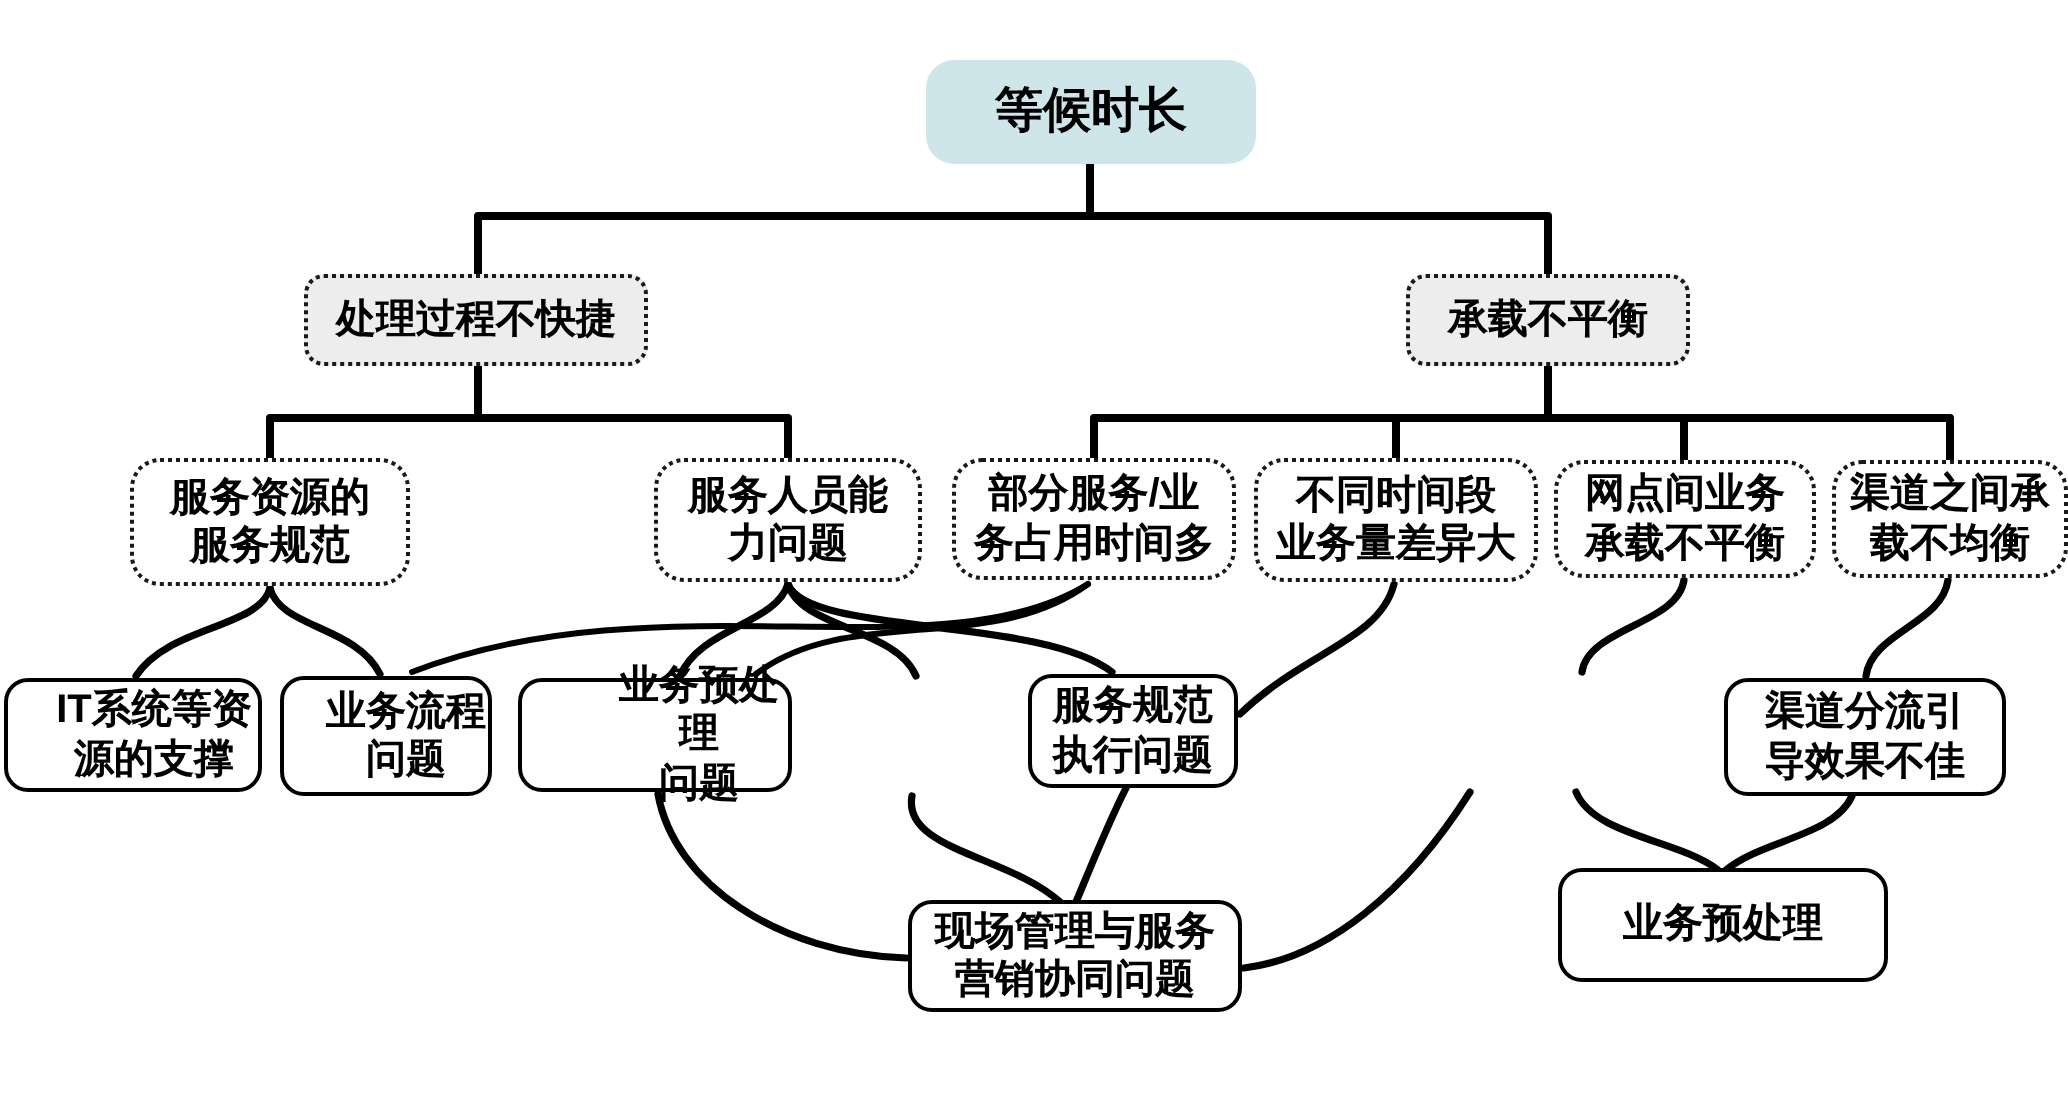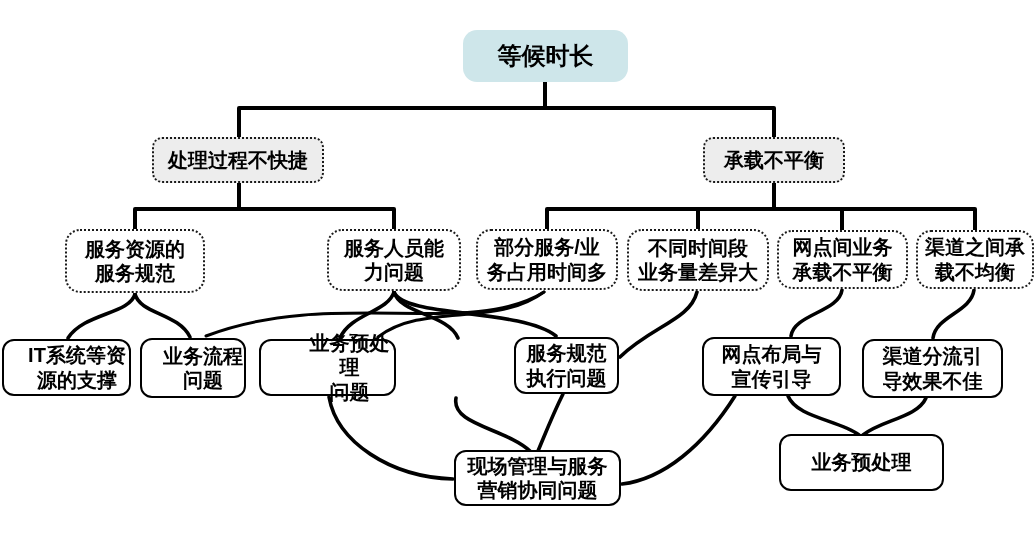--- a/index.html
+++ b/index.html
@@ -82,22 +82,20 @@
   <div class="node l4" style="left:140px;top:338px;width:106px;height:60px;padding-left:20px;">业务流程
 问题</div>
 
   <div class="node l4" style="left:259px;top:339px;width:137px;height:57px;padding-left:44px;">业务预处理
 问题</div>
 
 
   <div class="node l4" style="left:514px;top:337px;width:105px;height:57px;">服务规范
 执行问题</div>
 
-  <div class="node l4" style="left:702px;top:337px;width:139px;height:59px;">网点布局与
-宣传引导</div>
 
   <div class="node l4" style="left:862px;top:339px;width:141px;height:59px;">渠道分流引
 导效果不佳</div>
 
   <div class="node l4" style="left:454px;top:450px;width:167px;height:56px;">现场管理与服务
 营销协同问题</div>
 
   <div class="node l4" style="left:779px;top:434px;width:165px;height:57px;">业务预处理</div>
 
 </div>

